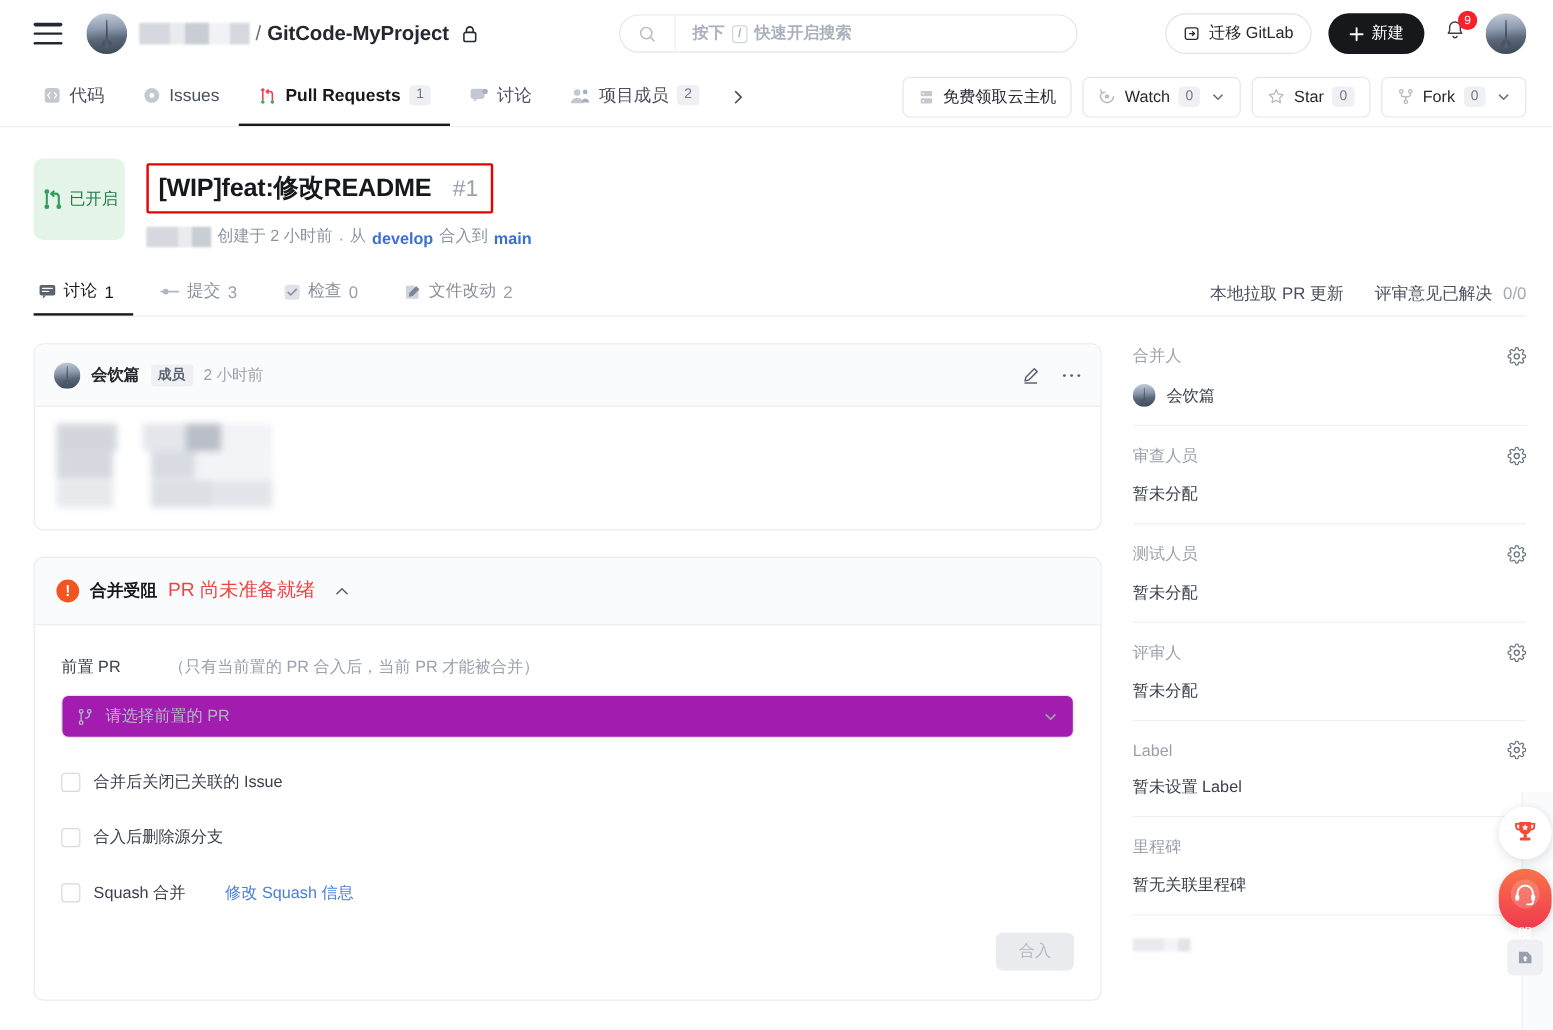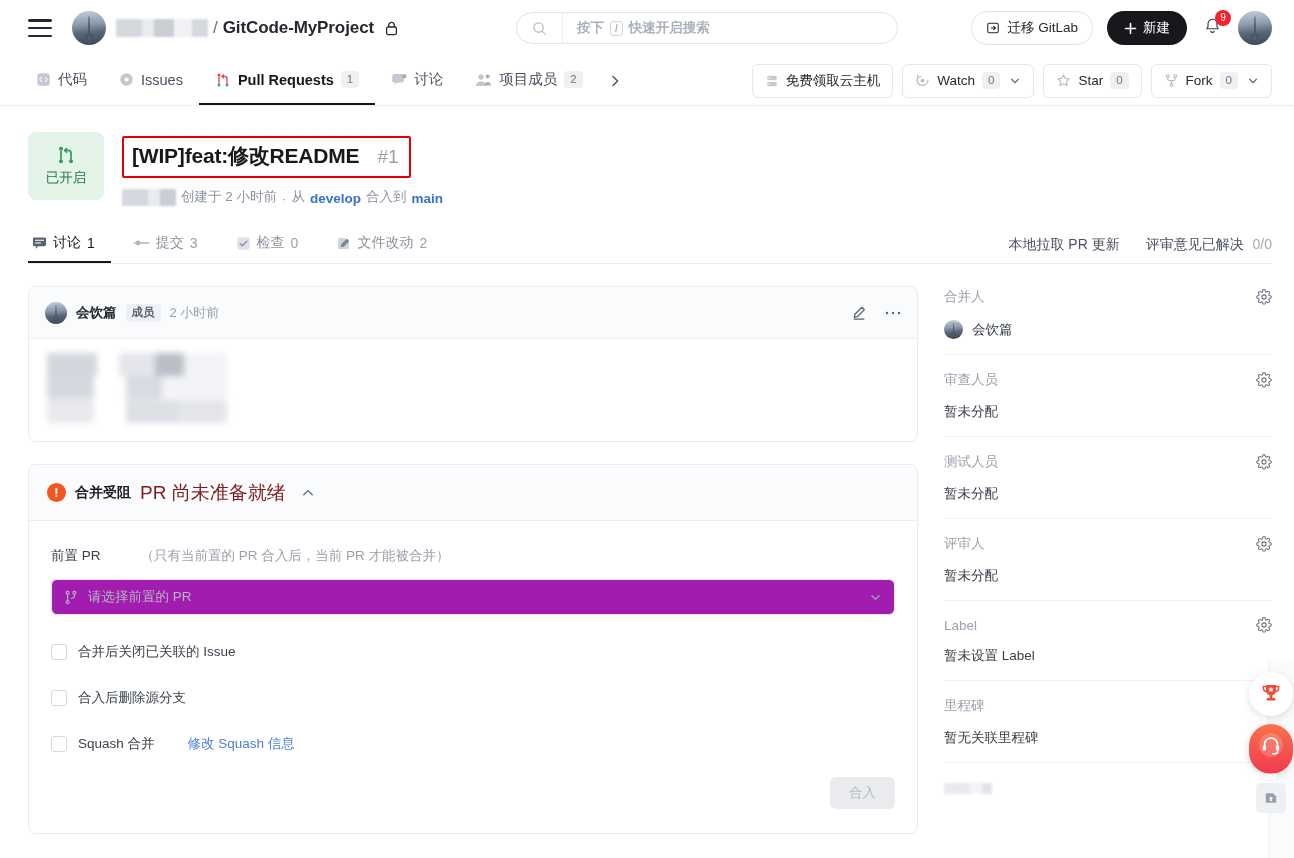--- a/index.html
+++ b/index.html
@@ -152,21 +152,21 @@
   }
   .action-btn .count-pill { font-size: 11.5px; }
   .action-btn .caret { margin-left: 2px; display: flex; align-items: center; }
 
   
   #main { padding: 0 22px 0 28px; display: block; }
 
   #pr-header-row { display: flex; gap: 18px; padding-top: 26px; }
   #pr-status-badge {
     width: 76px; height: 68px; background: #e4f4e9; border-radius: 8px;
-    display: flex; flex-direction: column; align-items: center; justify-content: center;
+    display: flex; align-items: center; justify-content: center;
     gap: 4px; flex: none;
   }
   #pr-status-label { font-size: 13.5px; color: #1f7a45; }
   #pr-title-block { padding-top: 4px; min-width: 0; }
   #pr-title-box {
     border: 2.5px solid #e60000;
     display: inline-flex; align-items: baseline; gap: 18px;
     padding: 4px 10px 6px 8px;
     border-radius: 2px;
   }
@@ -237,21 +237,21 @@
   #merge-head {
     height: 56px; background: #fafbfc; border-bottom: 1px solid #eceef1;
     display: flex; align-items: center; padding: 0 18px; gap: 9px;
   }
   #merge-alert-icon {
     width: 19px; height: 19px; border-radius: 50%; background: #f4541f;
     display: flex; align-items: center; justify-content: center;
     color: #fff; font-size: 13px; font-weight: 700; line-height: 1; flex: none;
   }
   #merge-status-title { font-size: 14px; font-weight: 700; color: #16181c; }
-  #merge-status-desc { font-size: 19px; color: #7f1d1d; }
+  #merge-status-desc { font-size: 16px; color: #ef4444; }
   #merge-collapse-chevron { margin-left: 6px; cursor: pointer; display: flex; align-items: center; }
 
   #merge-body { padding: 26px 22px 18px 22px; }
   #prereq-label { font-size: 13.5px; color: #3a404c; }
   #prereq-label .hint { color: #9aa0ac; padding-left: 40px; }
   #prereq-select {
     margin-top: 14px; height: 36px; border: 1px solid #e5e7ec; border-radius: 6px;
     display: flex; align-items: center; padding: 0 12px; gap: 10px;
     cursor: pointer; background: #a21caf;
   }

